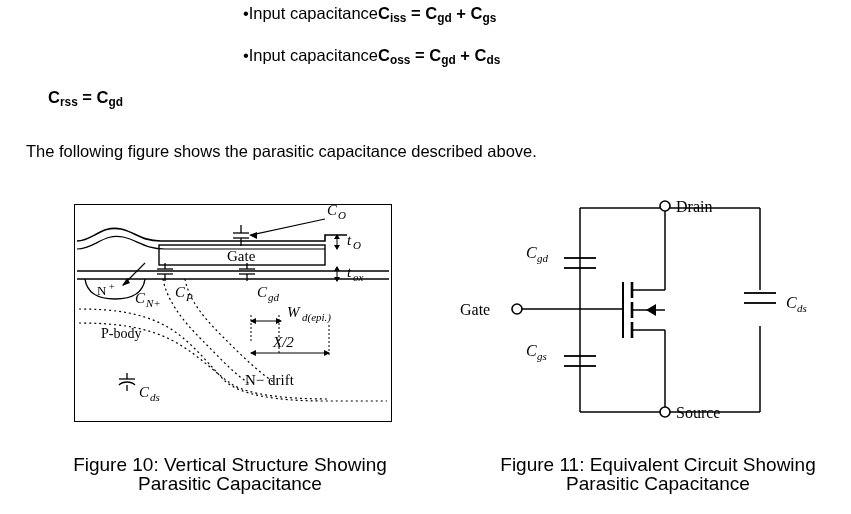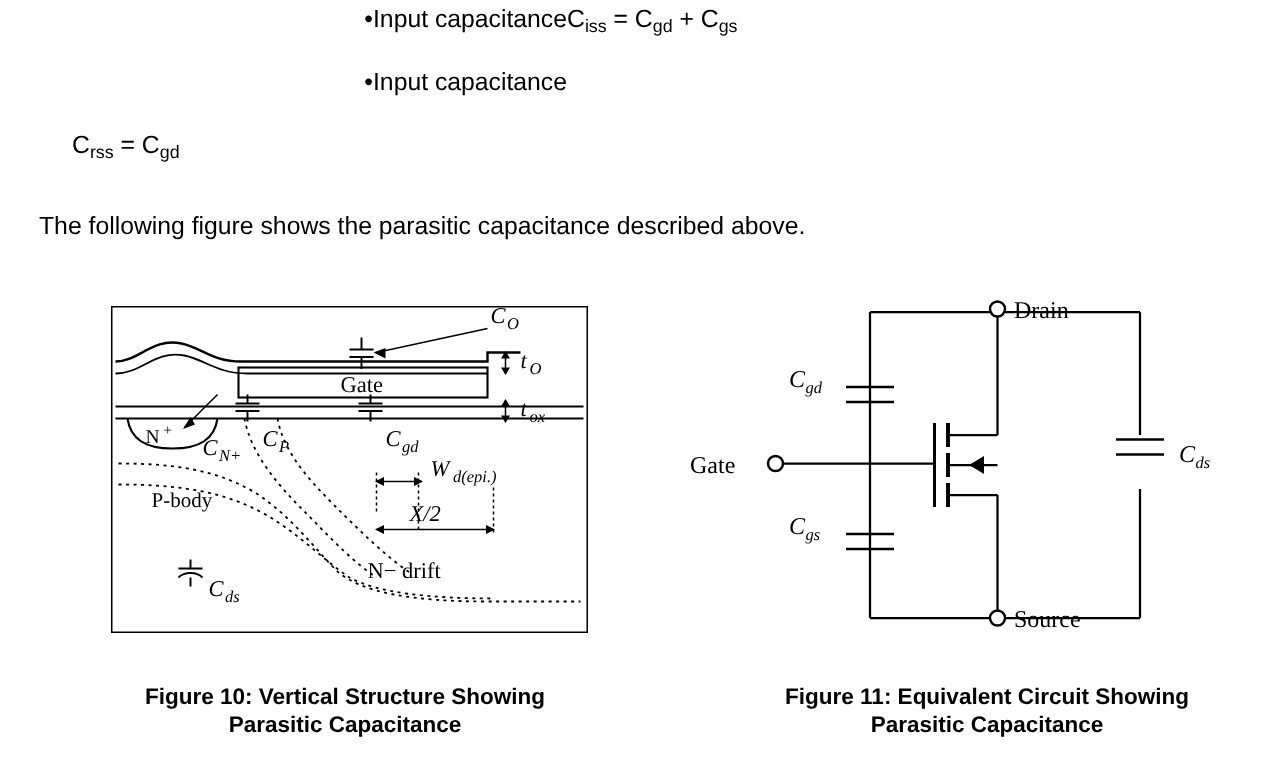--- a/index.html
+++ b/index.html
@@ -38,20 +38,21 @@
     width: 330px;
     white-space: nowrap;
   }
   .bullet-dot {
     display: inline-block;
     width: 14px;
   }
   .formula {
     font-size: 16.5px;
     white-space: nowrap;
+    font-weight: bold;
   }
   sub {
     font-size: 0.72em;
     vertical-align: -0.28em;
   }
   .para {
     position: absolute;
     left: 26px;
     top: 142px;
     font-size: 16.5px;
@@ -75,22 +76,22 @@
   .fig-right {
     position: absolute;
     left: 460px;
     top: 190px;
     width: 380px;
     height: 240px;
     text-align: center;
   }
   .cap {
     position: absolute;
-    font-weight: bold;
-    font-size: 15px;
+    font-weight: normal;
+    font-size: 19px;
     text-align: center;
     line-height: 19px;
   }
   .cap-left { left: 40px; top: 455px; width: 380px; }
   .cap-right { left: 458px; top: 455px; width: 400px; }
   text { font-family: "Liberation Serif", serif; }
 </style>
 </head>
 <body>
 
@@ -104,20 +105,23 @@
       </div>
       <div class="formula">
         <span>C</span><sub>iss</sub><span> = C</span><sub>gd</sub><span> + C</span><sub>gs</sub>
       </div>
     </div>
 
     <div class="bullet-row">
       <div class="bullet-label">
         <span class="bullet-dot">•</span><span>Input capacitance</span>
       </div>
+      <div class="formula">
+        <span>C</span><sub>oss</sub><span> = C</span><sub>gd</sub><span> + C</span><sub>ds</sub>
+      </div>
     </div>
 
     <div class="bullet-row">
       <div class="formula">
         <span>C</span><sub>rss</sub><span> = C</span><sub>gd</sub>
       </div>
     </div>
 
   </div>
 

